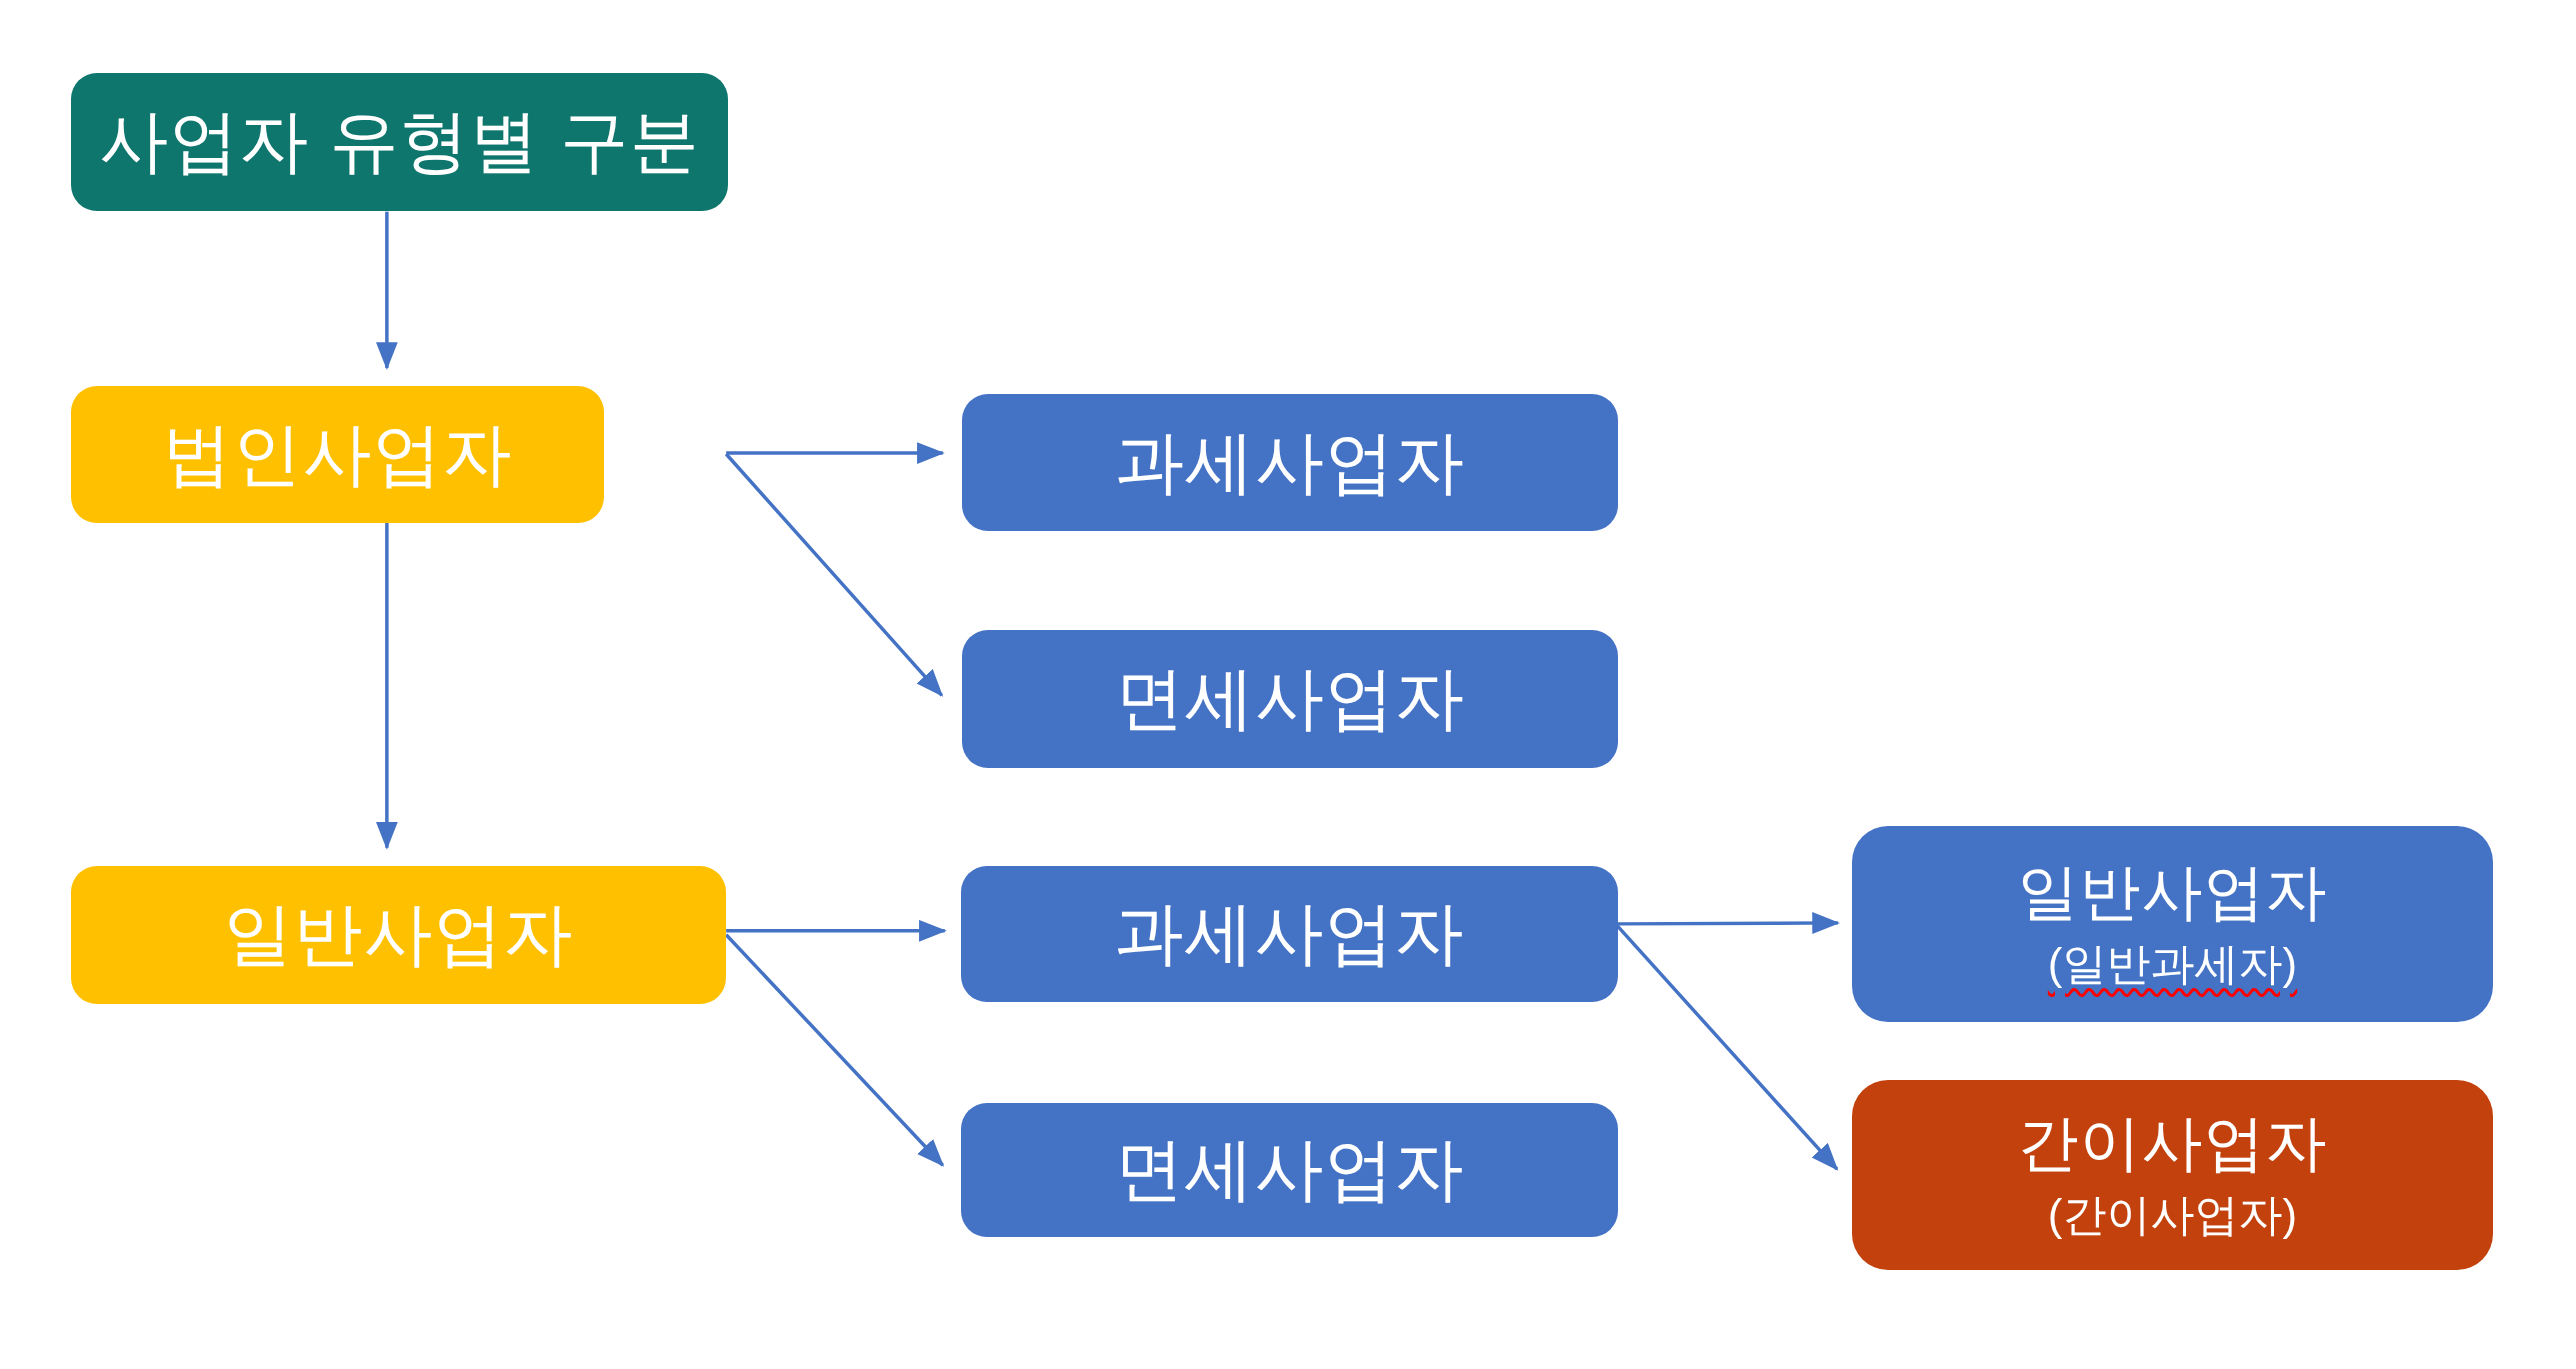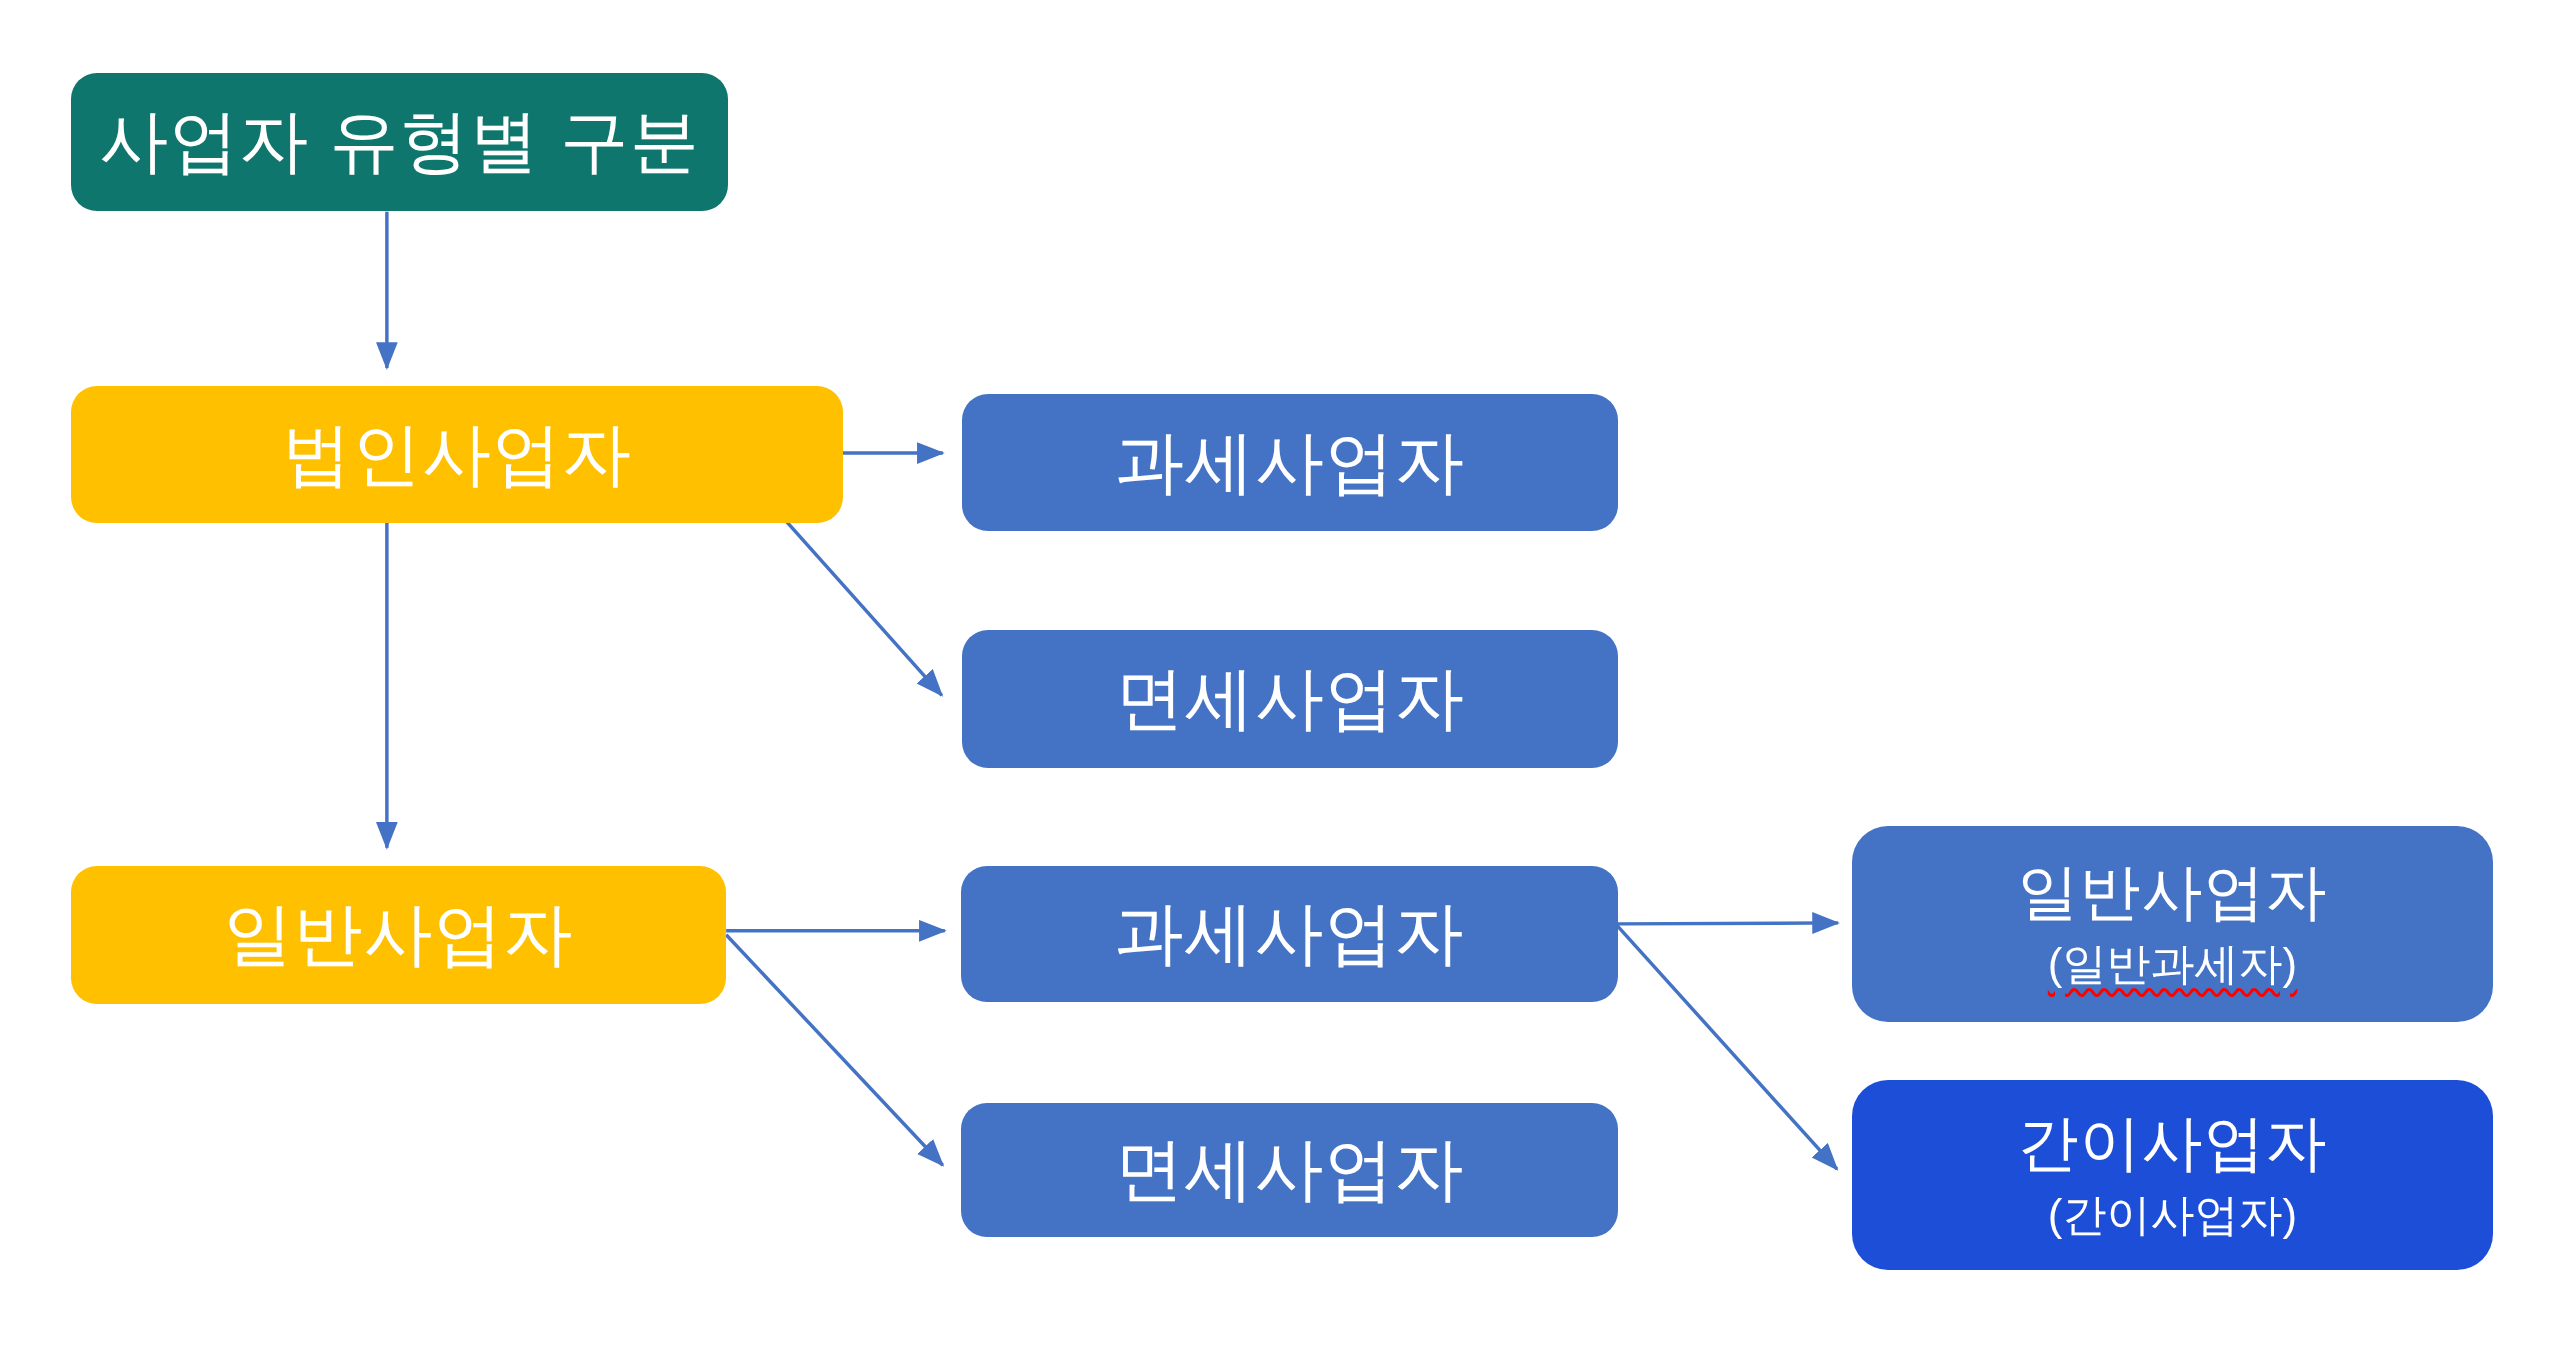--- a/index.html
+++ b/index.html
@@ -52,21 +52,21 @@
   }
   .sublabel.squiggle {
     text-decoration-line: underline;
     text-decoration-style: wavy;
     text-decoration-color: #ff0000;
     text-decoration-thickness: 3px;
     text-underline-offset: 9px;
   }
   
   #node-title              { left: 71px;   top: 73px;   width: 657px; height: 138px; }
-  #node-corporate          { left: 71px;   top: 386px;  width: 772px; height: 137px; }
+  #node-corporate          { left: 71px;   top: 386px;  width: 533px; height: 137px; }
   #node-corporate-taxable  { left: 962px;  top: 394px;  width: 656px; height: 137px; }
   #node-corporate-exempt   { left: 962px;  top: 630px;  width: 656px; height: 138px; }
   #node-general            { left: 71px;   top: 866px;  width: 655px; height: 138px; }
   #node-general-taxable    { left: 961px;  top: 866px;  width: 657px; height: 136px; }
   #node-general-exempt     { left: 961px;  top: 1103px; width: 657px; height: 134px; }
   #node-general-taxpayer   { left: 1852px; top: 826px;  width: 641px; height: 196px; }
   #node-simplified-taxpayer{ left: 1852px; top: 1080px; width: 641px; height: 190px; }
 </style>
 </head>
 <body>
@@ -117,19 +117,19 @@
 
   <div class="node" id="node-general-exempt" style="background-color: rgb(68, 114, 196); color: rgb(255, 255, 255);">
     <span class="label">면세사업자</span>
   </div>
 
   <div class="node two-line" id="node-general-taxpayer" style="background-color: rgb(68, 114, 196); color: rgb(255, 255, 255);">
     <span class="label">일반사업자</span>
     <span class="sublabel squiggle">(일반과세자)</span>
   </div>
 
-  <div class="node two-line" id="node-simplified-taxpayer" style="background-color: #1d4ed8; color: rgb(255, 255, 255);">
+  <div class="node two-line" id="node-simplified-taxpayer" style="background-color: #c2410c; color: rgb(255, 255, 255);">
     <span class="label">간이사업자</span>
     <span class="sublabel">(간이사업자)</span>
   </div>
 
 </div>
 
 
 </body></html>

